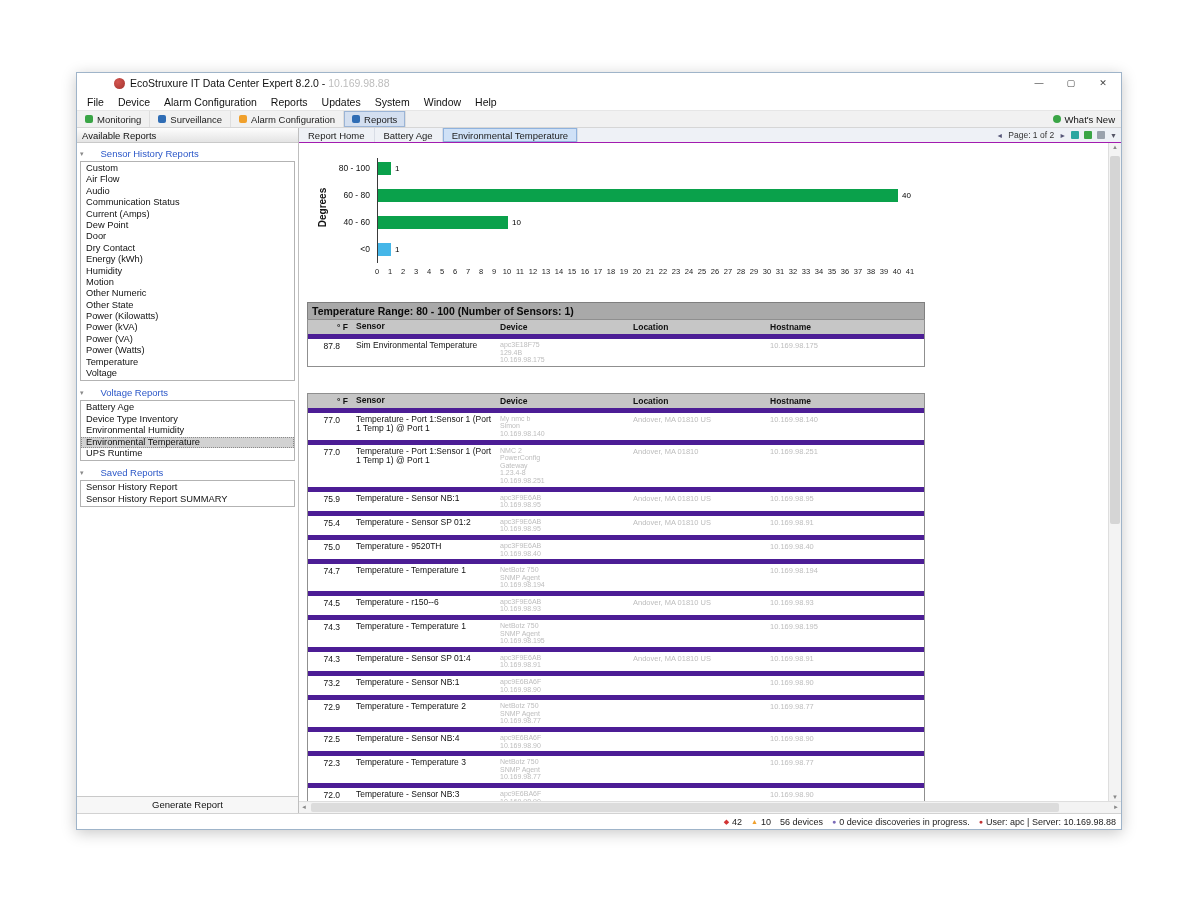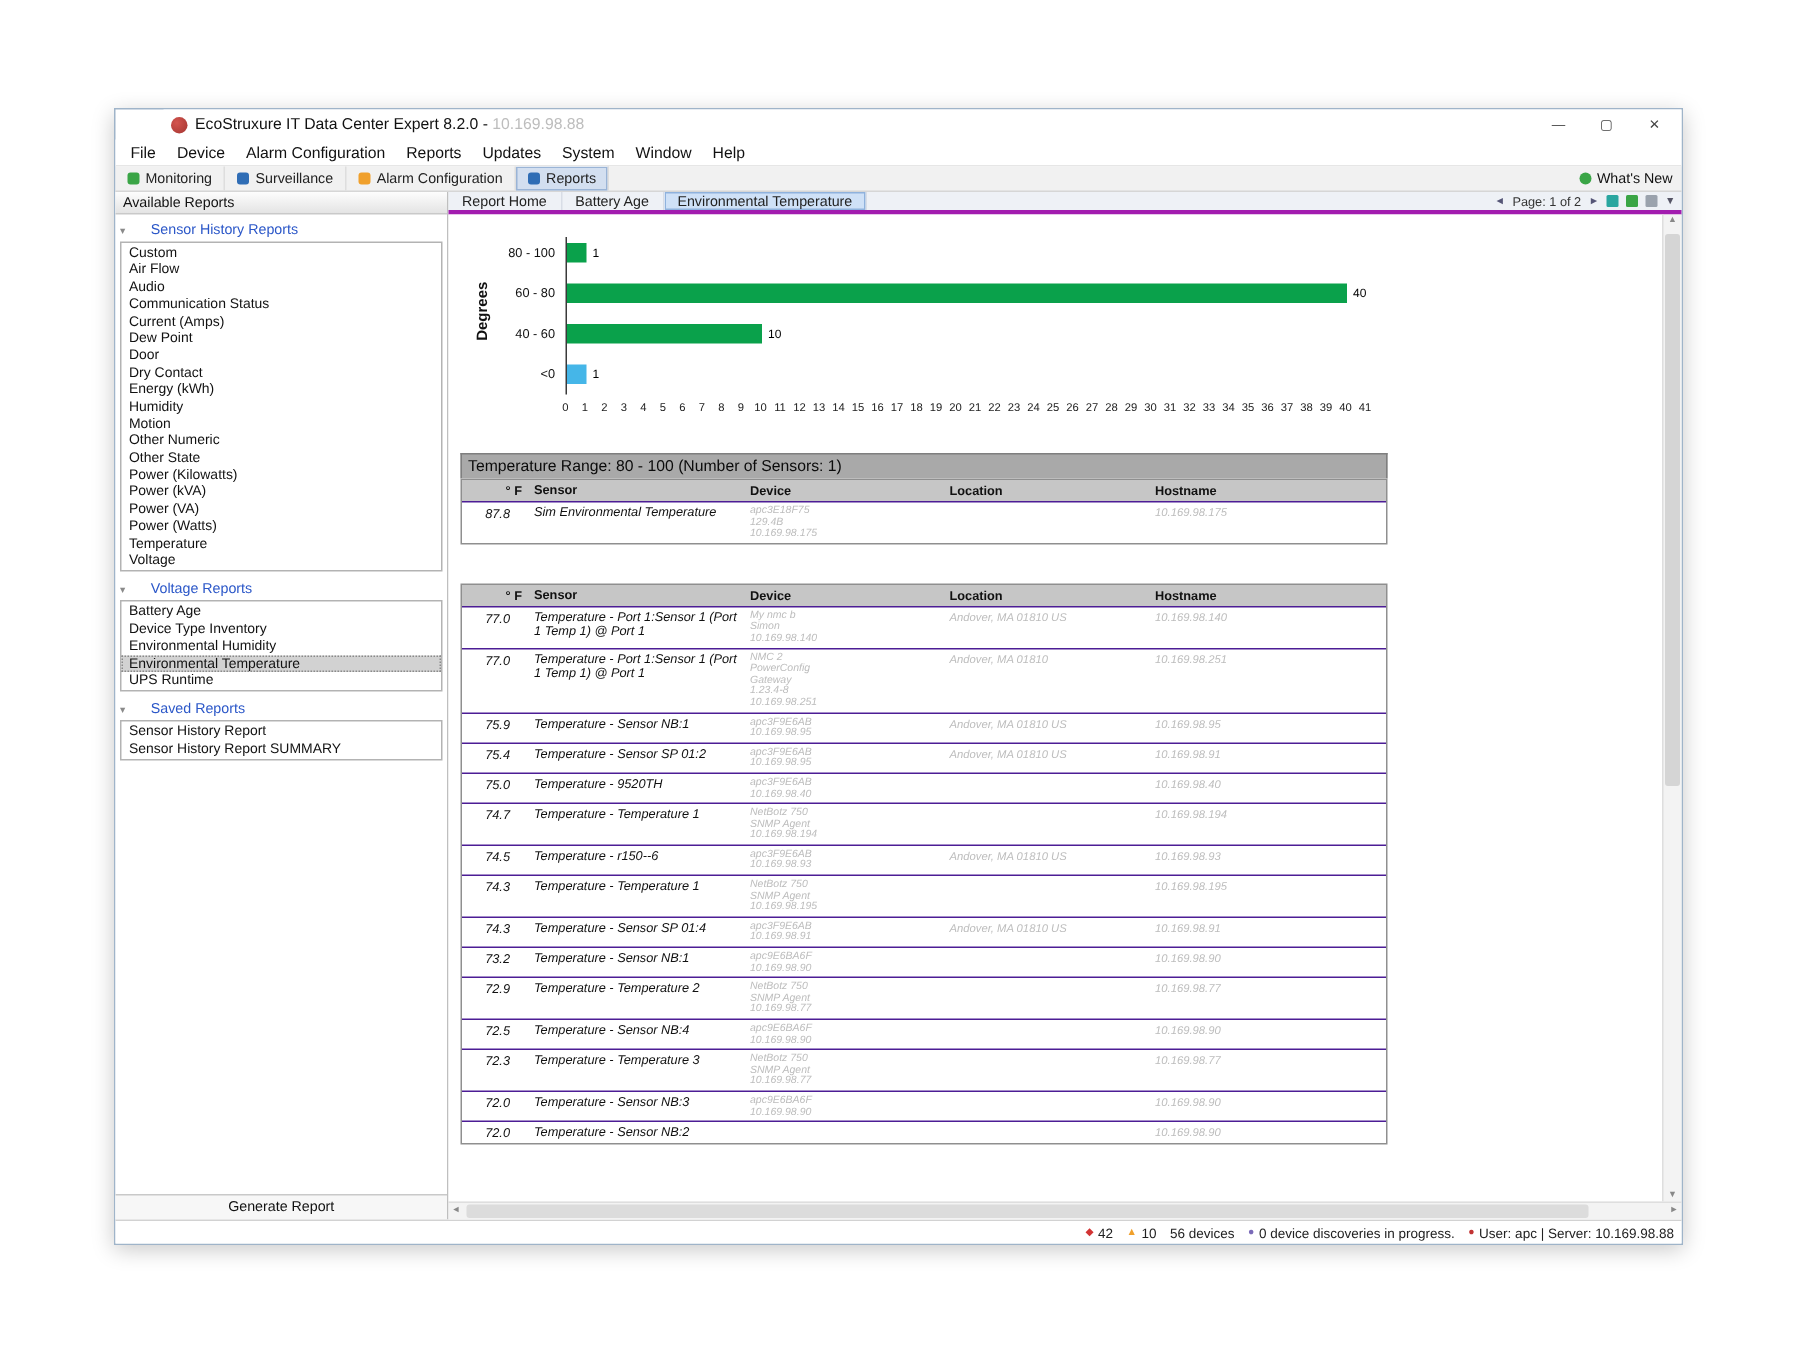--- a/index.html
+++ b/index.html
@@ -31,21 +31,21 @@
   .side-header{height:15px;background:linear-gradient(#fdfdfd,#e4e4e4);border-bottom:1px solid #c9c9c9;font-size:9.5px;padding:2px 5px;flex:none;}
   .side-scroll{flex:1;overflow:hidden;padding:3px 2px 0 2px;}
   .side-title{color:#2b57c8;font-size:9.5px;display:flex;align-items:center;gap:17px;padding:2px 1px;}
   .twisty{color:#8a8a8a;font-size:7px;}
   .side-box{border:1px solid #b3b3b3;background:#fff;margin:0 1px 4px 1px;padding:1px 0;}
   .side-item{font-size:9.3px;height:11.4px;line-height:11.4px;padding-left:5px;white-space:nowrap;overflow:hidden;}
   .side-item.selected{background:#d2d2d2;outline:1px dotted #8a8a8a;outline-offset:-1px;}
   .generate{height:17px;border-top:1px solid #c9c9c9;background:#f7f7f7;text-align:center;font-size:9.5px;line-height:16px;flex:none;}
 
   .main{flex:1;display:flex;flex-direction:column;min-width:0;}
-  .tabstrip{height:15px;background:#eef1f6;border-bottom:3px solid #a21caf;display:flex;align-items:stretch;font-size:9.5px;flex:none;position:relative;}
+  .tabstrip{height:15px;background:#eef1f6;border-bottom:1px solid #a21caf;display:flex;align-items:stretch;font-size:9.5px;flex:none;position:relative;}
   .tab{display:flex;align-items:center;padding:0 9px;border-right:1px solid #d8dde6;color:#222;white-space:nowrap;}
   .tab.active{background:#cfe1f7;box-shadow:inset 0 0 0 1px #8fb2dd;}
   .pager{margin-left:auto;display:flex;align-items:center;gap:5px;padding-right:4px;font-size:8.5px;color:#333;}
   .pager .arrow{color:#557;font-size:7px;}
   .mini-icon{width:8px;height:8px;border-radius:1px;display:inline-block;}
   .caret{font-size:7px;color:#556;}
 
   .main-body{flex:1;display:flex;min-height:0;}
   .report-viewport{flex:1;background:#fff;overflow:hidden;position:relative;padding:5px 0 0 8px;}
   .vscroll{width:13px;flex:none;background:#f3f3f3;border-left:1px solid #dedede;position:relative;font-size:6px;color:#888;}
@@ -73,24 +73,24 @@
   .cat{position:absolute;right:3px;height:13px;line-height:13px;font-size:8.5px;white-space:nowrap;}
   .plot{position:absolute;left:70px;top:0;width:546px;height:105px;border-left:1.5px solid #3a3a3a;}
   .bar{position:absolute;left:0;height:13px;}
   .bar-val{position:absolute;left:100%;margin-left:4px;font-size:8px;line-height:13px;color:#000;}
   .xaxis{position:absolute;left:70px;top:109px;width:546px;height:12px;}
   .tick{position:absolute;transform:translateX(-50%);font-size:7.5px;color:#222;top:0;}
 
   
   .rtable{width:618px;margin-top:16px;}
   .rtable + .rtable{margin-top:26px;}
-  .rt-title{background:#a9a9a9;border:1px solid #7f7f7f;border-bottom:none;font-size:10.5px;font-weight:normal;padding:2px 4px;color:#0b0b0b;}
+  .rt-title{background:#a9a9a9;border:1px solid #7f7f7f;border-bottom:none;font-size:10.5px;font-weight:bold;padding:2px 4px;color:#0b0b0b;}
   .rt-body{border:1px solid #8f8f8f;background:#fff;}
   .rt-row{display:flex;}
-  .rt-row + .rt-row{border-top:1px solid #4c1d95;font-style:italic;}
+  .rt-row + .rt-row{border-top:5px solid #4c1d95;}
   .rt-head{background:#c6c6c6;font-weight:bold;}
   .rt-head .rt-cell{font-size:8.5px;padding:2px 4px;}
   .rt-cell{padding:2px 4px;overflow:hidden;}
   .c0{width:44px;flex:none;text-align:right;padding-right:12px;font-size:8.5px;}
   .c1{width:144px;flex:none;font-size:8.5px;line-height:9.5px;}
   .c2{width:133px;flex:none;font-size:7px;}
   .c2 div{line-height:7.6px;}
   .c3{width:137px;flex:none;font-size:7.5px;}
   .c4{width:160px;flex:none;font-size:7.5px;}
   .redacted{color:#bdbdbd;filter:blur(0.5px);}

